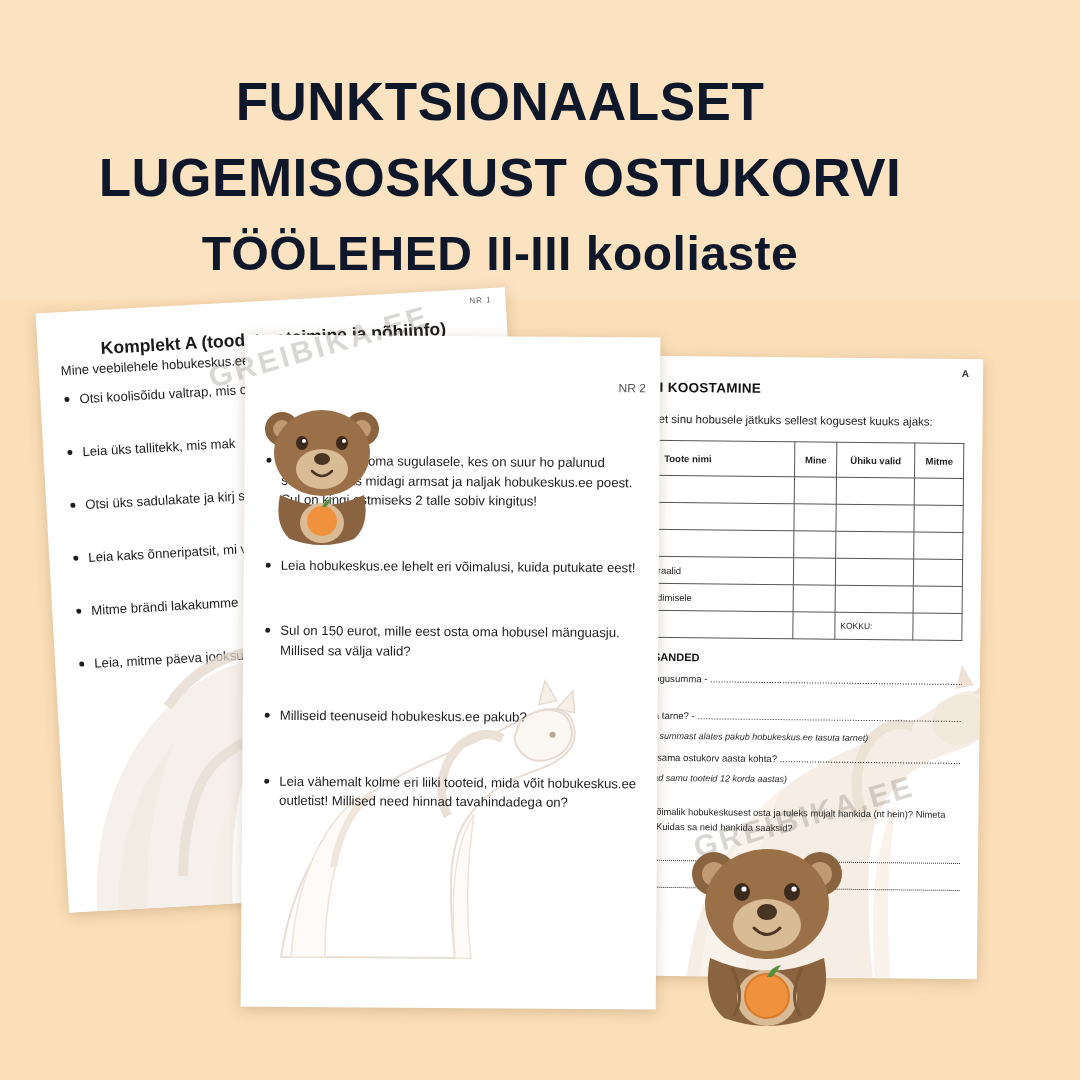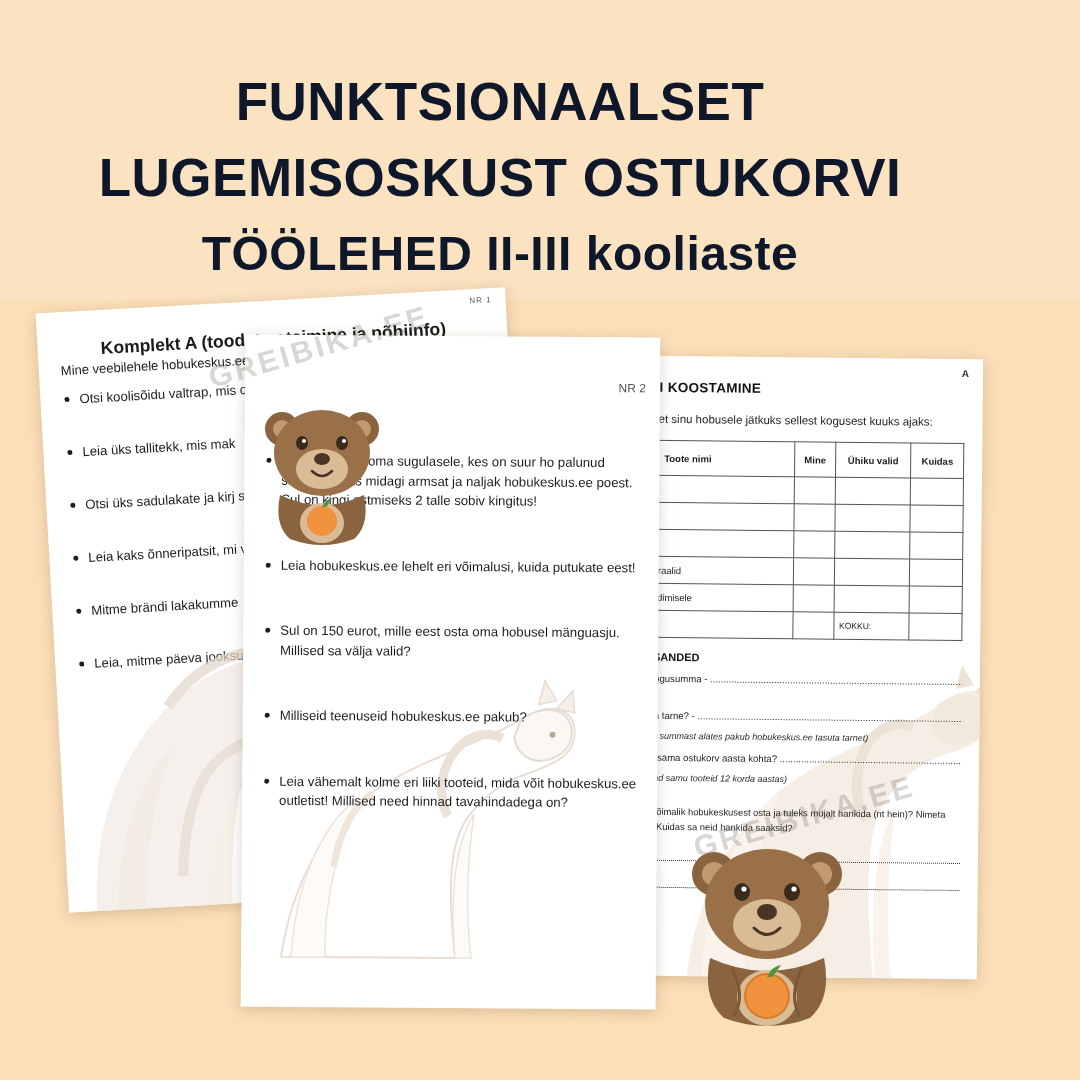--- a/index.html
+++ b/index.html
@@ -355,21 +355,21 @@
   <div class="corner-tag">A</div>
   <h3>OSTUKORVI KOOSTAMINE</h3>
   <p class="intro">Täida tabel nii, et sinu hobusele jätkuks sellest kogusest kuuks ajaks:</p>
 
   <table class="cart">
     <thead>
       <tr>
         <th>Toote nimi</th>
         <th>Mine</th>
         <th>Ühiku valid</th>
-        <th>Kuidas</th>
+        <th>Mitme</th>
       </tr>
     </thead>
     <tbody>
       <tr>
         <td class="name">maiused</td>
         <td></td>
         <td></td>
         <td></td>
       </tr>
       <tr>

